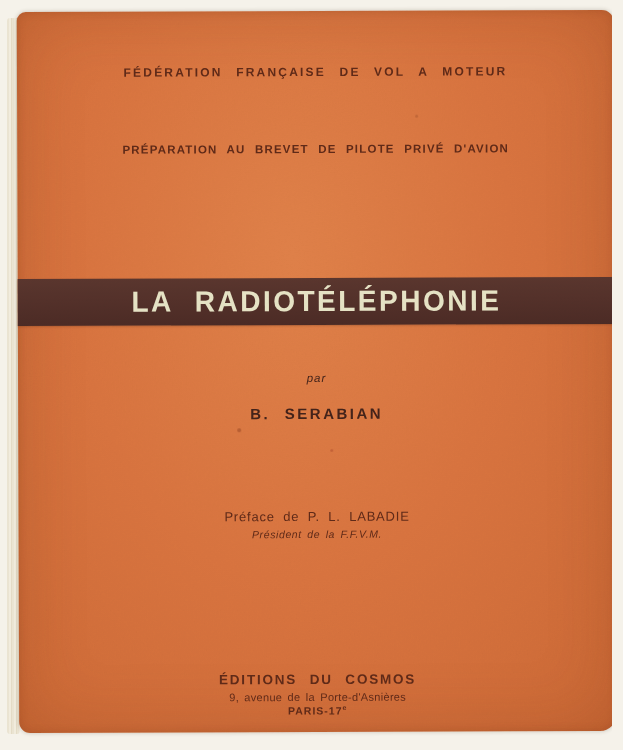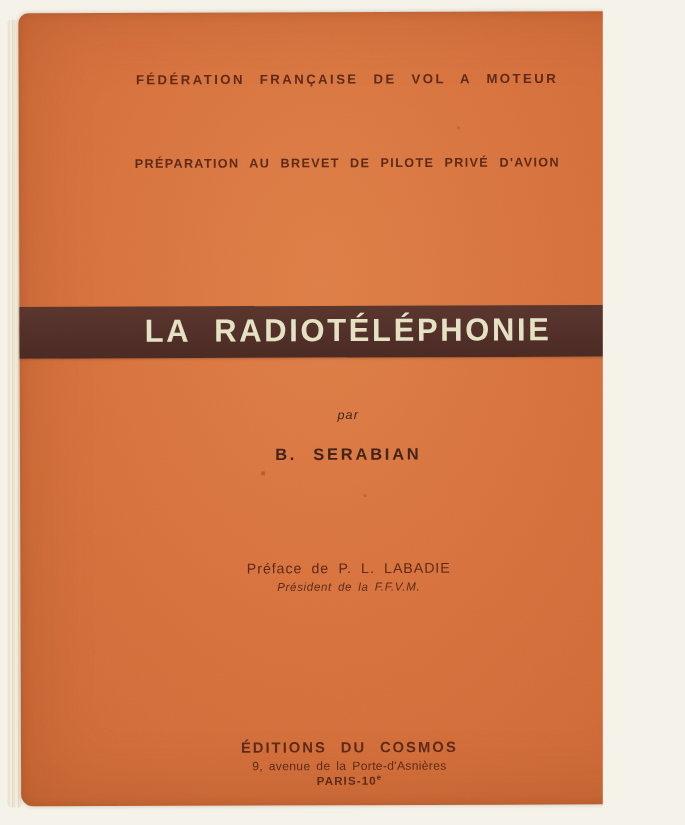--- a/index.html
+++ b/index.html
@@ -14,21 +14,21 @@
     --ink-dark:#44231a;
   }
   *{margin:0;padding:0;box-sizing:border-box;}
   html,body{width:623px;height:750px;}
   body{
     background:var(--background);
     font-family:"Liberation Sans","DejaVu Sans",sans-serif;
     overflow:hidden;
   }
   .stage{
-    position:relative;width:548px;height:750px;background:var(--background);
+    position:relative;width:612px;height:750px;background:var(--background);
     overflow:hidden;
   }
   .page-edges{
     position:absolute;left:7px;top:18px;bottom:16px;width:13px;
     background:repeating-linear-gradient(to right,
       var(--page-edge) 0 2px,#f0ead9 2px 4px,#ded4ba 4px 5px);
     opacity:.75;border-radius:3px;
   }
   .book{
     position:absolute;left:18px;top:11px;width:597px;height:721px;
@@ -126,21 +126,21 @@
 
     <div class="txt preface">Préface de P. L. LABADIE</div>
 
     <div class="txt president">Président de la F.F.V.M.</div>
 
     <div class="txt editions">ÉDITIONS DU COSMOS</div>
 
     <div class="txt address">9, avenue de la Porte-d'Asnières</div>
 
     <div class="txt city">
-      <span>PARIS-10</span><sup>e</sup>
+      <span>PARIS-17</span><sup>e</sup>
     </div>
 
     <div class="speck s1"></div>
     <div class="speck s2"></div>
     <div class="speck s3"></div>
 
     <svg class="texture" width="597" height="721" xmlns="http://www.w3.org/2000/svg">
       <filter id="paperNoise">
         <feTurbulence type="fractalNoise" baseFrequency="0.7" numOctaves="2" seed="7"></feTurbulence>
         <feColorMatrix type="saturate" values="0"></feColorMatrix>

